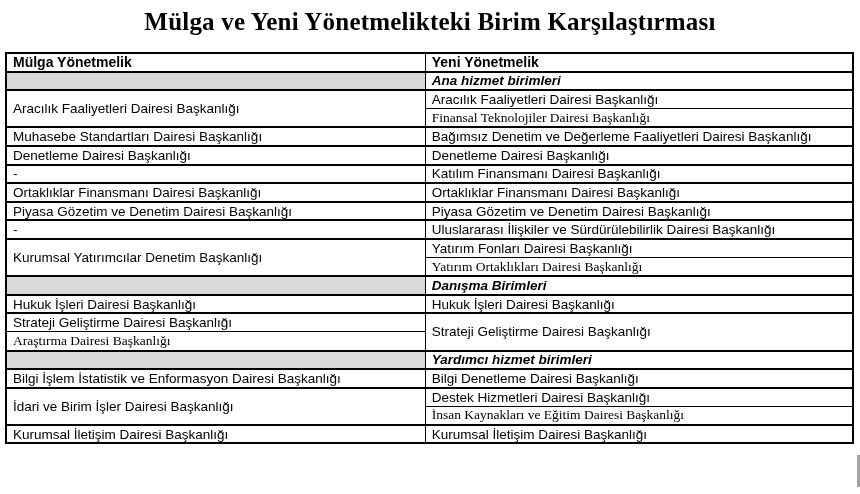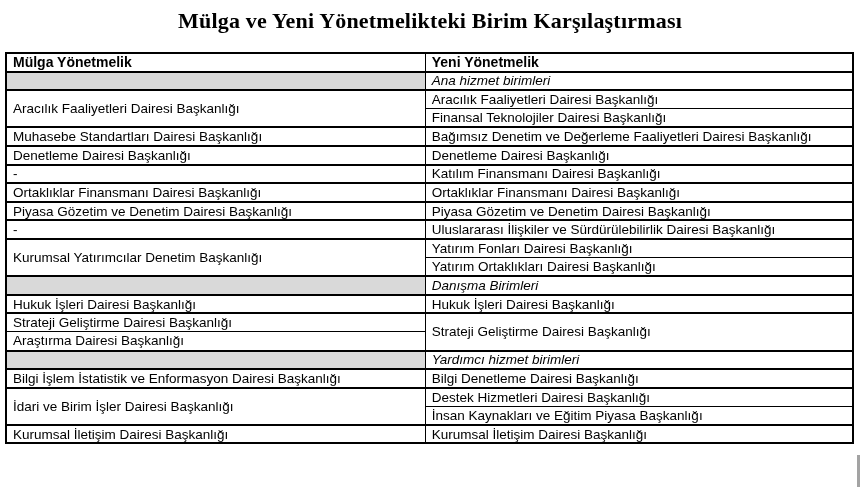--- a/index.html
+++ b/index.html
@@ -17,21 +17,21 @@
     color:var(--ink);
     position:relative;
     overflow:hidden;
   }
   .page-title{
     position:absolute;
     top:8px;left:0;width:860px;
     text-align:center;
     font-family:"Liberation Serif", serif;
     font-weight:bold;
-    font-size:22px;
+    font-size:25px;
     letter-spacing:0.2px;
   }
   table.cmp{
     position:absolute;
     left:5px;top:52px;
     width:849px;
     border-collapse:collapse;
     table-layout:fixed;
     border:2px solid var(--ink);
   }
@@ -45,22 +45,22 @@
     vertical-align:middle;
     white-space:nowrap;
     overflow:hidden;
     text-align:left;
   }
   .cmp th{
     font-weight:bold;
     font-size:14px;
   }
   .cmp td.shaded{background:var(--shaded);}
-  .cmp td.section{font-weight:normal;font-style:italic;}
-  .cmp td.thin-top{border-top-width:1px;}
+  .cmp td.section{font-weight:bold;font-style:italic;}
+  .cmp td.thin-top{border-top-width:1px;font-family:Liberation Serif, serif;}
   .cmp td.thin-bottom{border-bottom-width:1px;}
   .edge-mark{
     position:absolute;
     right:0;top:455px;
     width:3px;height:32px;
     background:var(--scrollbar);
   }
 </style>
 </head>
 <body>
@@ -142,21 +142,21 @@
       </tr>
       <tr>
         <td>Bilgi İşlem İstatistik ve Enformasyon Dairesi Başkanlığı</td>
         <td>Bilgi Denetleme Dairesi Başkanlığı</td>
       </tr>
       <tr>
         <td rowspan="2">İdari ve Birim İşler Dairesi Başkanlığı</td>
         <td class="thin-bottom">Destek Hizmetleri Dairesi Başkanlığı</td>
       </tr>
       <tr>
-        <td class="thin-top">İnsan Kaynakları ve Eğitim Piyasa Başkanlığı</td>
+        <td class="thin-top">İnsan Kaynakları ve Eğitim Dairesi Başkanlığı</td>
       </tr>
       <tr>
         <td>Kurumsal İletişim Dairesi Başkanlığı</td>
         <td>Kurumsal İletişim Dairesi Başkanlığı</td>
       </tr>
     </tbody>
 </table>
 
 <div class="edge-mark"></div>
 

